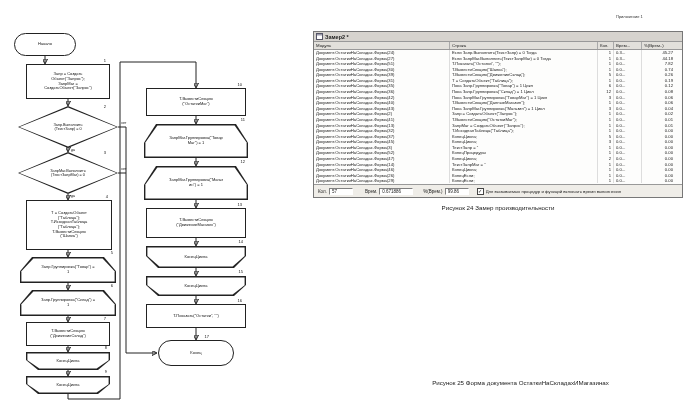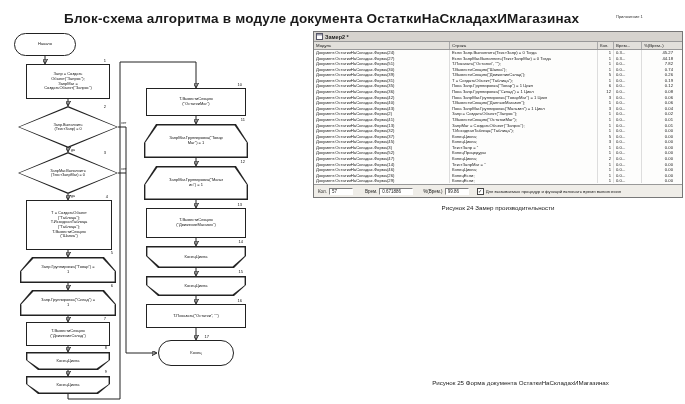--- a/index.html
+++ b/index.html
@@ -60,21 +60,20 @@
   .cb{width:5px;height:5px;border:1px solid #444;background:#fff;display:inline-flex;
       align-items:center;justify-content:center;margin:0 2px 0 8px;}
   .cb.checked::after{content:"✓";font-size:5px;line-height:1;color:#111;}
   .cb-label{font-size:4.3px;color:#222;white-space:nowrap;overflow:hidden;}
 </style>
 </head>
 <body>
 
 <div class="page">
 
-  <div class="doc-title">Блок-схема алгоритма в модуле  документа ОстаткиНаСкладахИМагазинах</div>
   <div class="corner-note">Приложение 1</div>
 
   <div class="flowchart">
     <svg class="fc-svg" width="310" height="404" viewBox="0 0 310 404">
       <defs>
         <marker id="ar" markerWidth="5" markerHeight="5" refX="4" refY="2.5" orient="auto">
           <path d="M0,0L5,2.5L0,5Z" fill="#222" stroke="none"></path>
         </marker>
       </defs>
       <path d="M45,56V63" marker-end="url(#ar)"></path>

